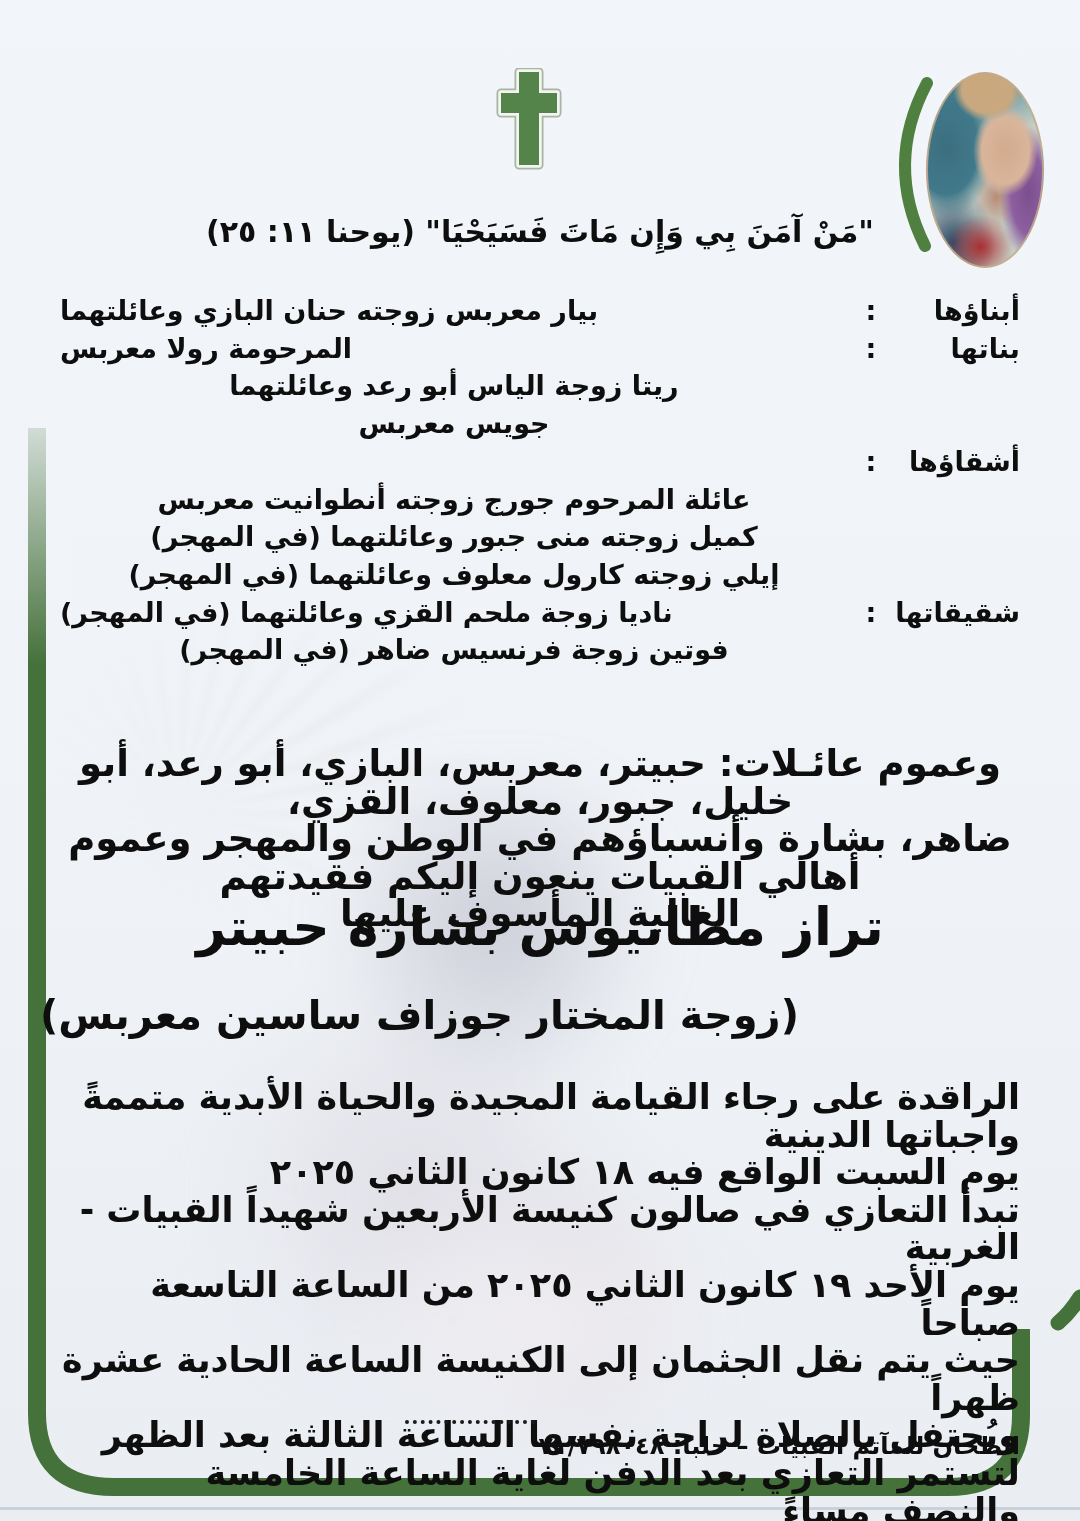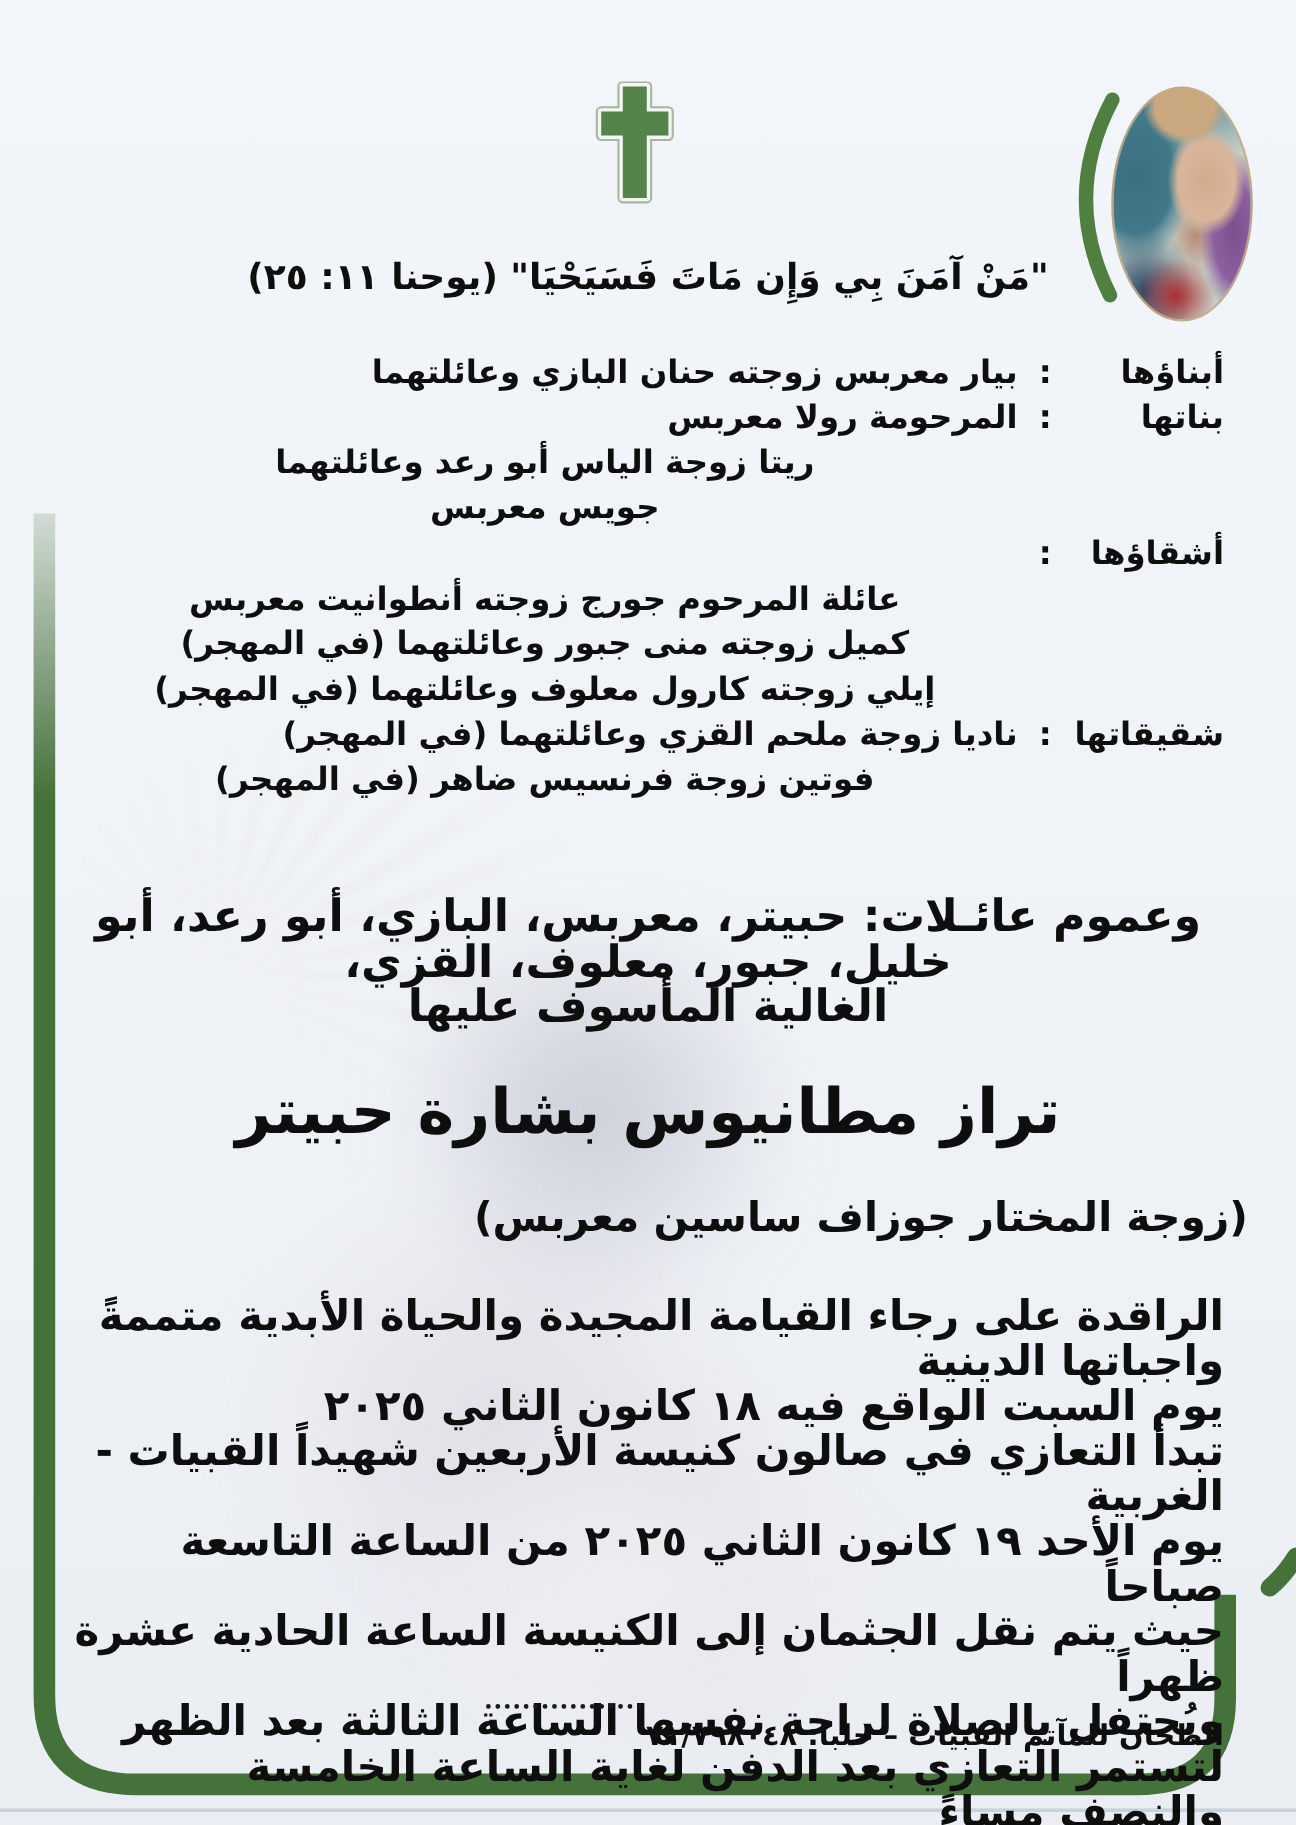--- a/index.html
+++ b/index.html
@@ -55,25 +55,25 @@
       radial-gradient(30% 25% at 60% 64%,#b98c76 0%,rgba(0,0,0,0) 70%),
       linear-gradient(#c7d2c9,#c7d2c9);
   }
   
   .txt{position:absolute;z-index:5;font-weight:bold;direction:rtl;}
   .quote{left:40px;right:40px;top:210px;text-align:center;font-size:30px;line-height:44px;}
   .family{left:60px;right:60px;top:292px;font-size:27px;line-height:37.7px;}
   .frow{display:flex;}
   .flabel{width:122px;text-align:right;padding-left:4px;white-space:nowrap;}
   .fcolon{width:46px;text-align:center;}
-  .ftext{flex:1;text-align:right;}
+  .ftext{flex:1;text-align:left;}
   .ftext.center{text-align:center;}
   .announce{left:64px;right:64px;top:745px;text-align:center;font-size:37px;line-height:37.5px;}
   .big-name{left:40px;right:40px;top:868px;text-align:center;font-size:52px;line-height:118px;letter-spacing:1px;}
-  .sub-name{left:40px;right:40px;top:986px;text-align:right;font-size:34px;line-height:58px;}
+  .sub-name{left:40px;right:40px;top:986px;text-align:left;font-size:40px;line-height:58px;}
   .details{left:60px;right:60px;top:1079px;text-align:right;font-size:35px;line-height:37.6px;}
   .divider{position:absolute;z-index:5;left:405px;top:1420px;width:130px;border-top:4px dotted #1a1a1a;}
   .footer{left:60px;right:60px;top:1431px;text-align:right;font-size:24px;line-height:30px;}
 </style>
 </head>
 <body>
 
 <div class="wm wm-rays"></div>
 <div class="wm wm-figure"></div>
 <div class="wm wm-robe"></div>
@@ -167,20 +167,21 @@
       <span class="flabel"></span>
       <span class="fcolon"></span>
       <span class="ftext center">فوتين زوجة فرنسيس ضاهر (في المهجر)</span>
     </div>
   </div>
 
 <div class="txt announce">
 
     <div>وعموم عائـلات: حبيتر، معربس، البازي، أبو رعد، أبو خليل، جبور، معلوف، القزي،</div>
 
+    <div>ضاهر، بشارة وأنسباؤهم في الوطن والمهجر وعموم أهالي القبيات ينعون إليكم فقيدتهم</div>
 
     <div>الغالية المأسوف عليها</div>
   </div>
 
 <div class="txt big-name">تراز مطانيوس بشارة حبيتر</div>
 <div class="txt sub-name">(زوجة المختار جوزاف ساسين معربس)</div>
 
 <div class="txt details">
 
     <div>الراقدة على رجاء القيامة المجيدة والحياة الأبدية متممةً واجباتها الدينية</div>

